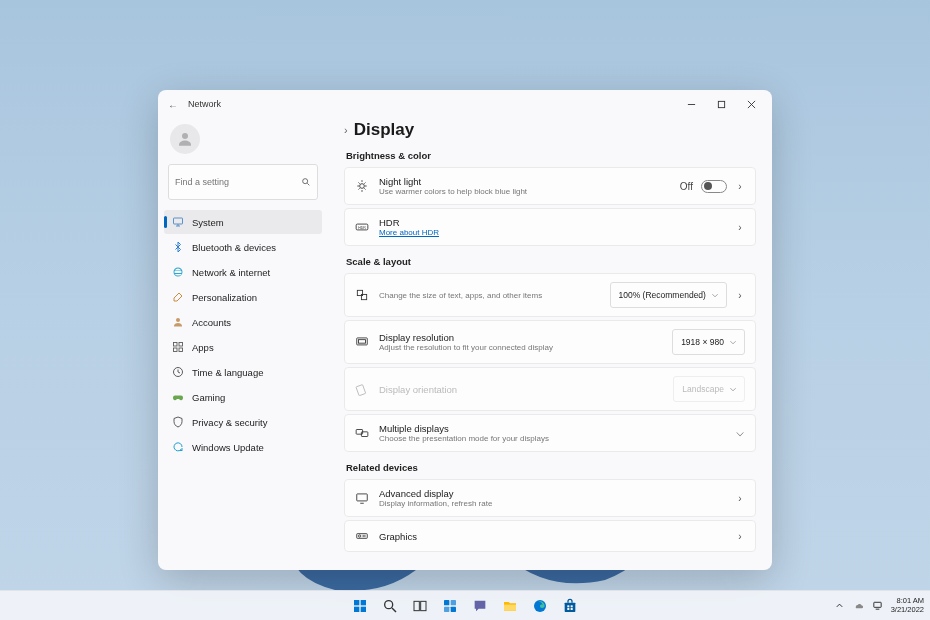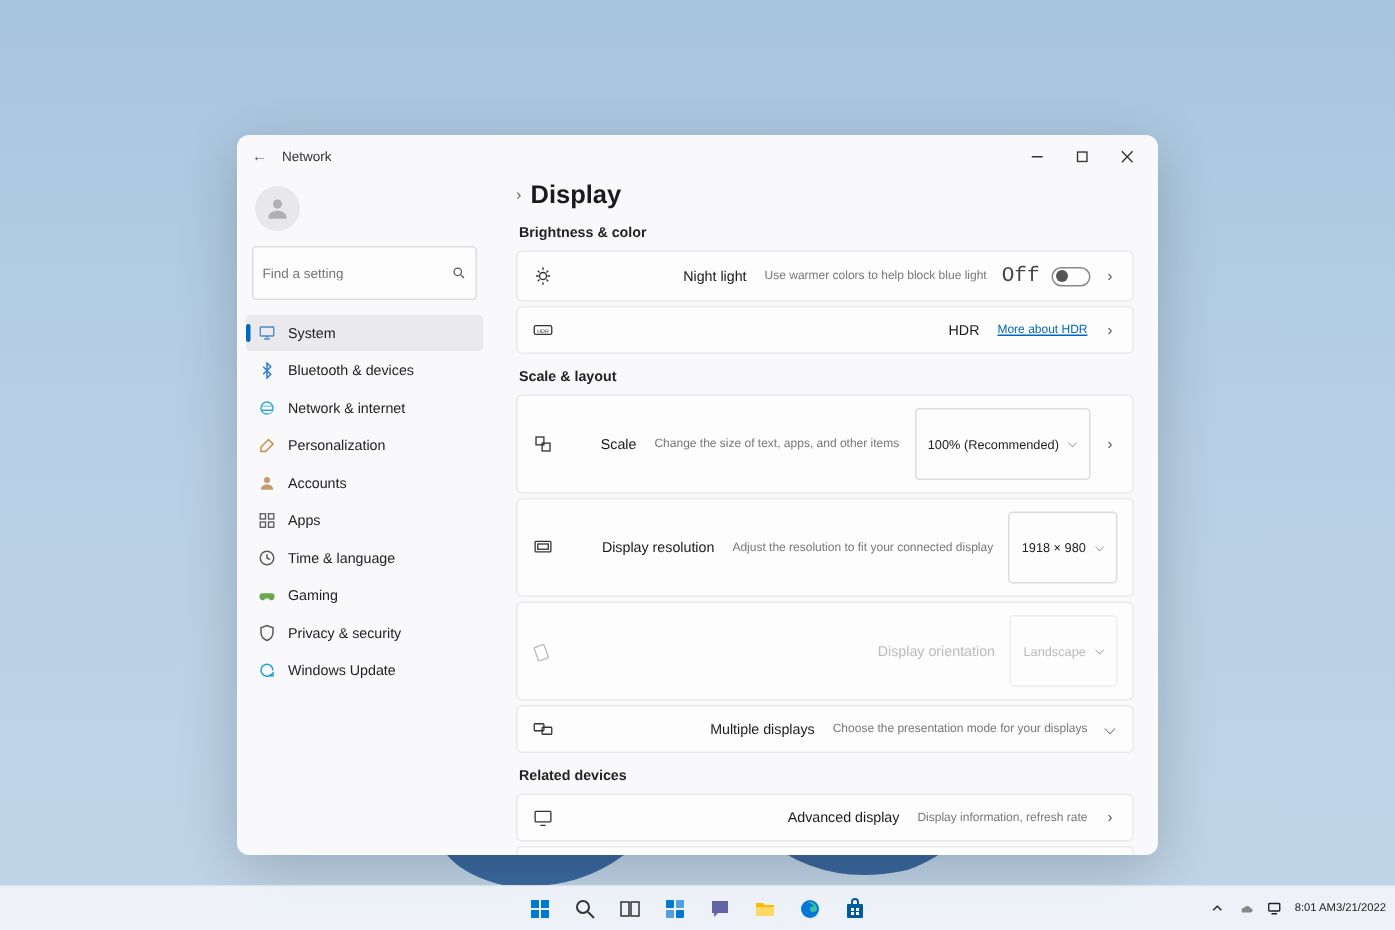--- a/index.html
+++ b/index.html
@@ -54,49 +54,49 @@
   .bc h1 { font-size:17px; font-weight:600; color:#1a1a1a; }
   .sectitle { font-size:9.5px; font-weight:600; color:#222; margin: 10px 0 6px 2px; }
   .card {
     background:#fdfdfd; border:1px solid #eaeaea; border-radius:4px; padding:8px 10px;
     display:flex; align-items:center; gap:10px; margin-bottom:3px;
   }
   .card.disabled { color:#aaa; }
   .card.disabled .ctitle, .card.disabled .cardicon { color:#bbb; }
   .cardicon { width:14px; height:14px; display:flex; align-items:center; justify-content:center; color:#333; }
   .cardicon svg { width:14px; height:14px; }
-  .cardtext { flex:1; display:flex; gap:12px;justify-content:flex-end; }
+  .cardtext { flex:1; display:flex; flex-direction:column; gap:0;justify-content:flex-end; }
   .ctitle { font-size:9.5px; color:#1a1a1a; }
   .csub { font-size:8px; color:#777; }
   .clink { font-size:8px; color:#0067c0;text-decoration:underline; }
   .cardright { display:flex; align-items:center; gap:8px; }
-  .offlabel { font-size:14px; color:#444;font-family:Liberation Mono, monospace; }
+  .offlabel { font-size:10px; color:#444; }
   .toggle {
     width:26px; height:13px; border:1px solid #888; border-radius:8px; position:relative; background:#fdfdfd;
   }
   .toggle::after {
     content:""; position:absolute; left:2px; top:1.5px; width:8px; height:8px; background:#555; border-radius:50%;
   }
   .chevr { width:10px; color:#555; font-size:10px; text-align:center; }
   .dd {
-    border:1px solid #ddd; border-radius:3px; padding:18px 8px; font-size:8.5px; color:#222;
+    border:1px solid #ddd; border-radius:3px; padding:7px 8px; font-size:8.5px; color:#222;
     display:flex; align-items:center; gap:6px; background:#fdfdfd;
   }
   .dd.disabled { color:#bbb; border-color:#eee; }
   .dd .ddchev { font-size:8px; color:#666; }
   .taskbar {
     position:absolute; bottom:0; left:0; right:0; height:30px; background:rgba(243,245,249,0.9);
     backdrop-filter:blur(20px); border-top:1px solid rgba(0,0,0,0.06);
     display:flex; align-items:center; padding: 0 6px;
   }
   .taskcenter { position:absolute; left:50%; transform:translateX(-50%); display:flex; gap:4px; }
   .tbtn { width:26px; height:26px; display:flex; align-items:center; justify-content:center; border-radius:3px; }
   .tbtn svg { width:16px; height:16px; }
   .tray { margin-left:auto; display:flex; align-items:center; gap:8px; font-size:7.5px; color:#222; }
-  .tray .clock { display:flex; align-items:flex-end; line-height:1.1; }
+  .tray .clock { display:flex; flex-direction:column; align-items:flex-end; line-height:1.1; }
   .trayicon { width:11px; height:11px; }
 </style>
 </head>
 <body>
 
 <div class="bloom">
   <svg width="700" height="600" viewBox="0 0 700 600">
     <defs>
       <radialGradient id="p1" cx="50%" cy="50%">
           <stop offset="0%" stop-color="#4a8fd9"></stop>
@@ -296,21 +296,20 @@
           </div>
           <div class="sectitle">Scale &amp; layout</div>
           <div class="card">
             <div class="cardicon">
               <svg viewBox="0 0 24 24" fill="none" stroke="currentColor" stroke-width="1.5">
                 <rect x="4" y="4" width="9" height="9"></rect>
                 <rect x="11" y="11" width="9" height="9"></rect>
               </svg>
             </div>
             <div class="cardtext">
-              <span class="ctitle">Scale</span>
               <span class="csub">Change the size of text, apps, and other items</span>
             </div>
             <div class="cardright">
               <div class="dd">
                 <span>100% (Recommended)</span>
                 <span class="ddchev">⌵</span>
               </div>
               <span class="chevr">›</span>
             </div>
           </div>

